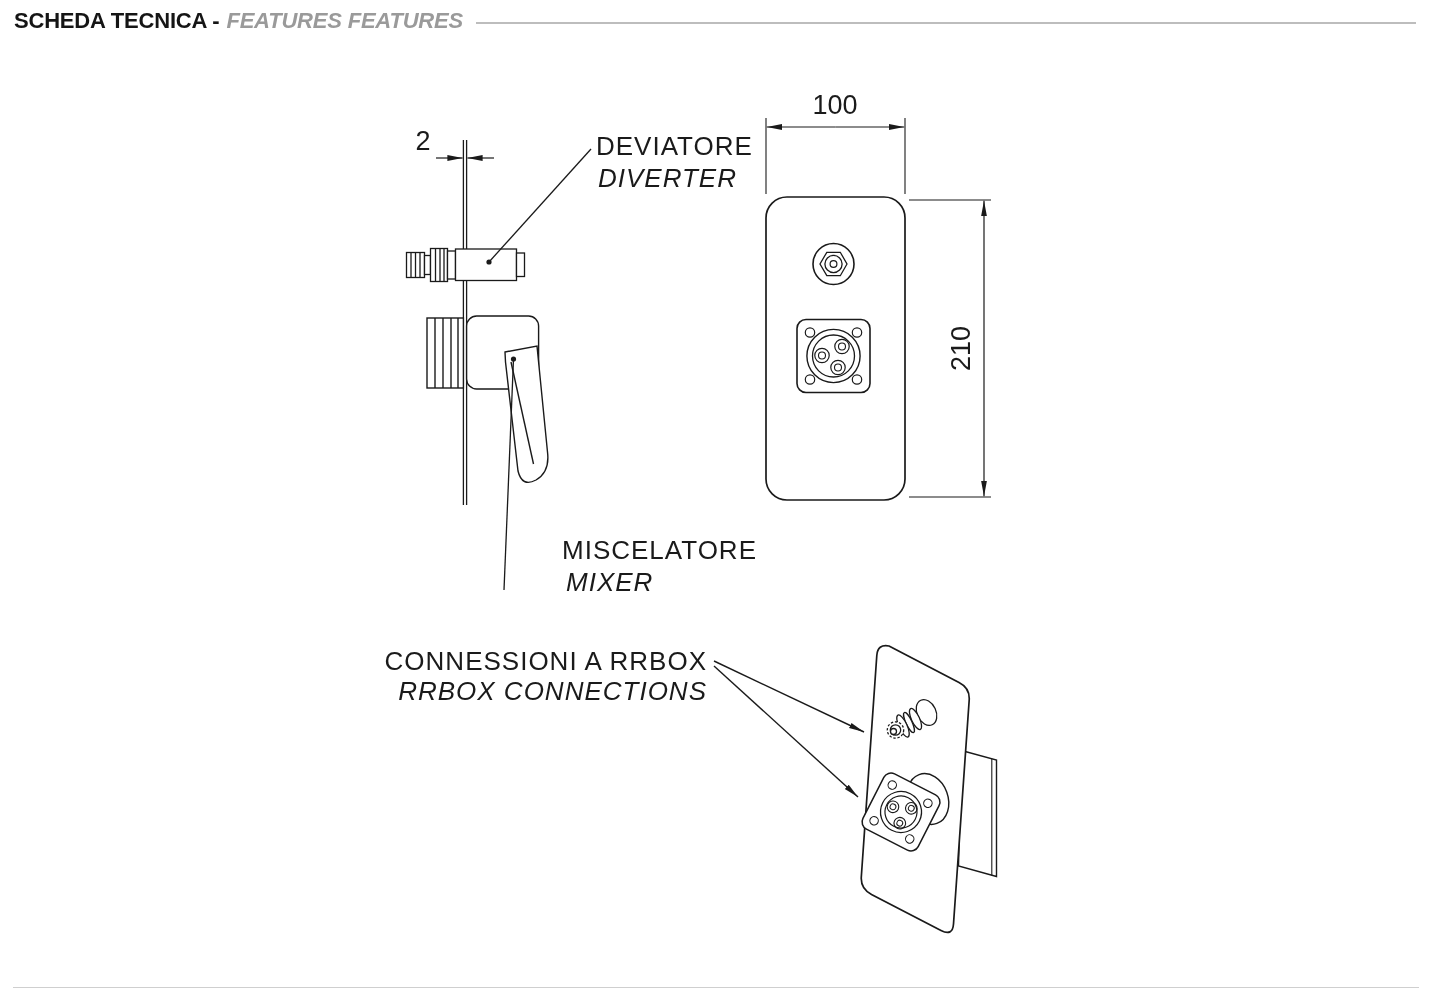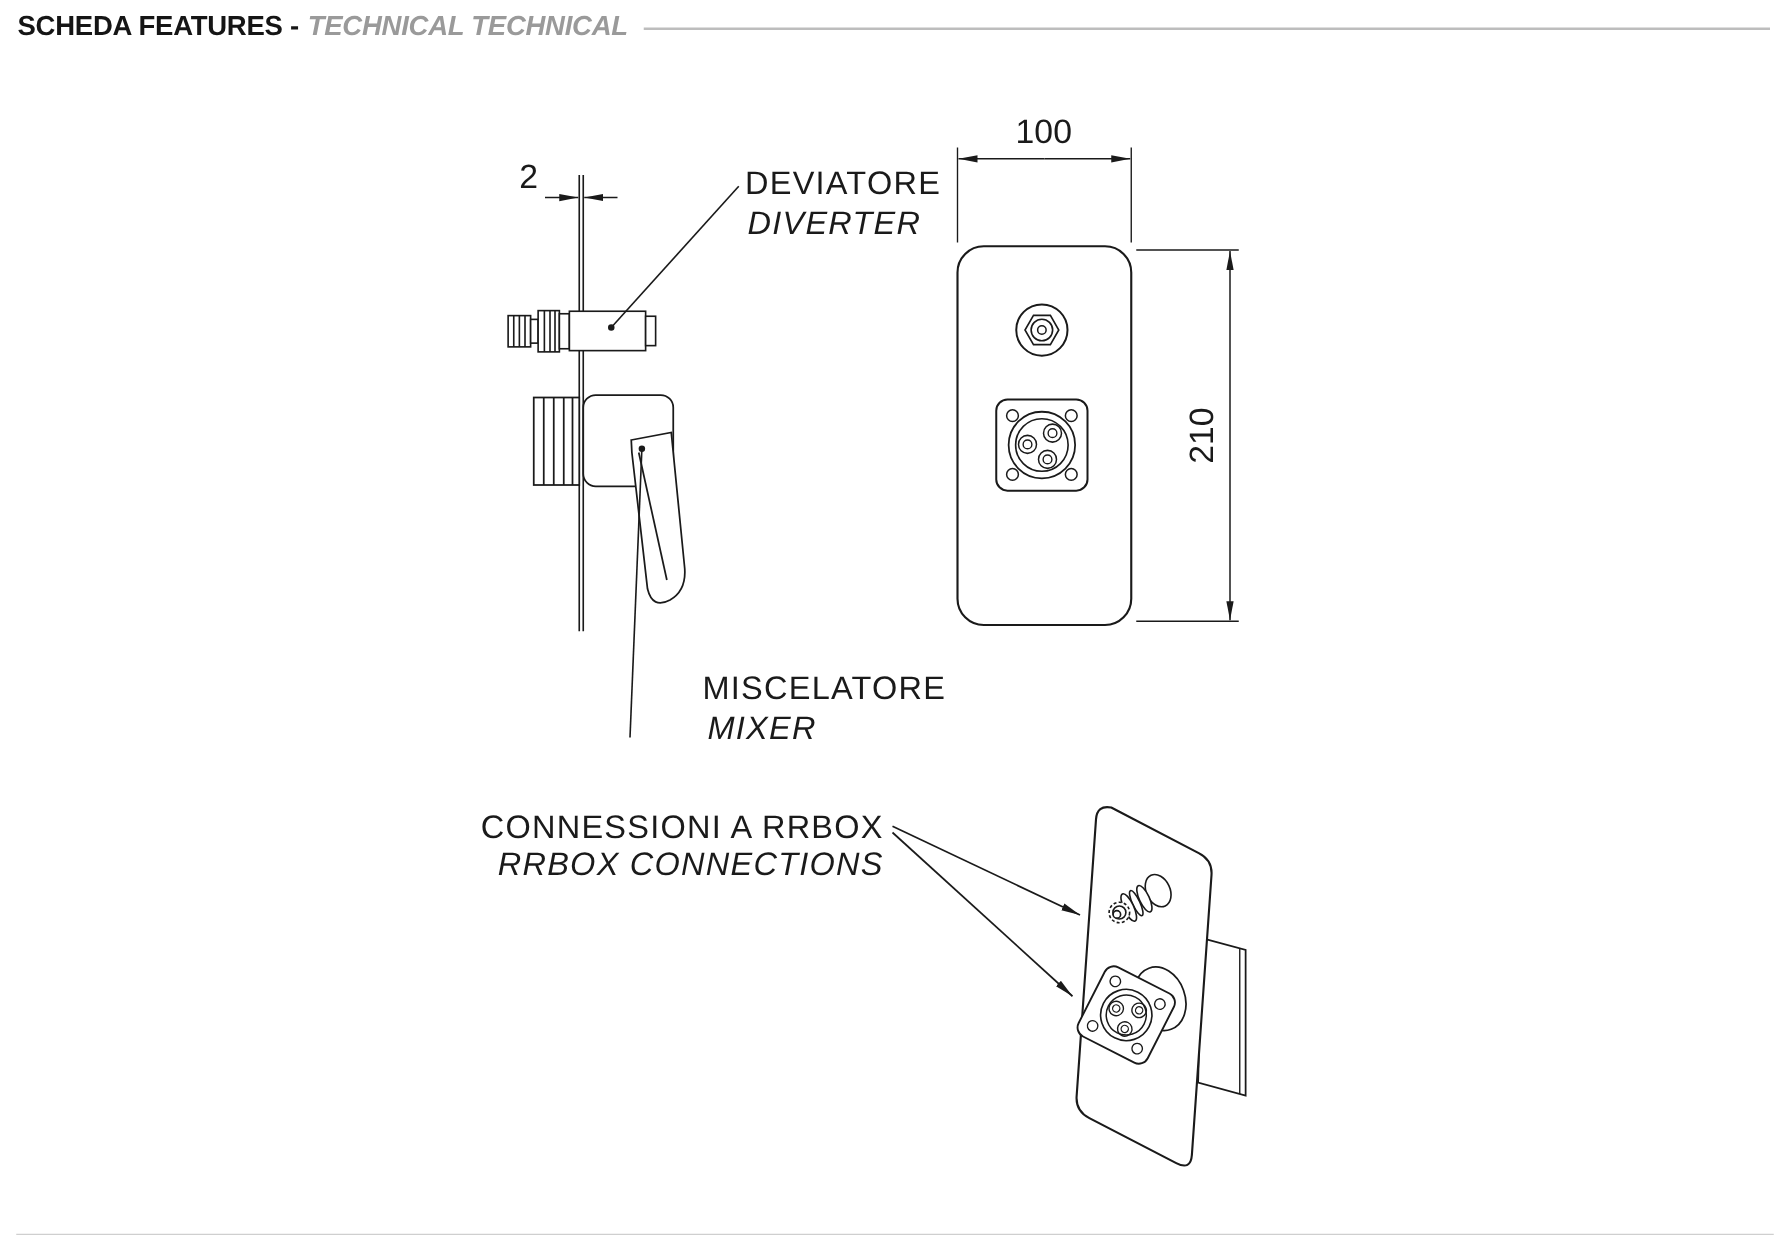--- a/index.html
+++ b/index.html
@@ -17,21 +17,21 @@
   .s{stroke:#1a1a1a;fill:none;}
   .sf{stroke:#1a1a1a;fill:#ffffff;}
 </style>
 </head>
 <body>
 
 <div class="page">
 
   <header class="page-header">
     <div class="title">
-      <span>SCHEDA FEATURES -</span><span class="title-en">TECHNICAL TECHNICAL</span>
+      <span>SCHEDA TECNICA -</span><span class="title-en">FEATURES FEATURES</span>
     </div>
     <div class="header-rule"></div>
   </header>
 
   <svg class="drawing" width="1432" height="1008" viewBox="0 0 1432 1008">
     <defs>
       <marker id="arr" viewBox="0 0 16 8" markerWidth="16" markerHeight="8" refX="15.2" refY="4" orient="auto" markerUnits="userSpaceOnUse">
         <path d="M0,1.1 L15.2,4 L0,6.9 Z" fill="#1a1a1a"></path>
       </marker>
     </defs>

